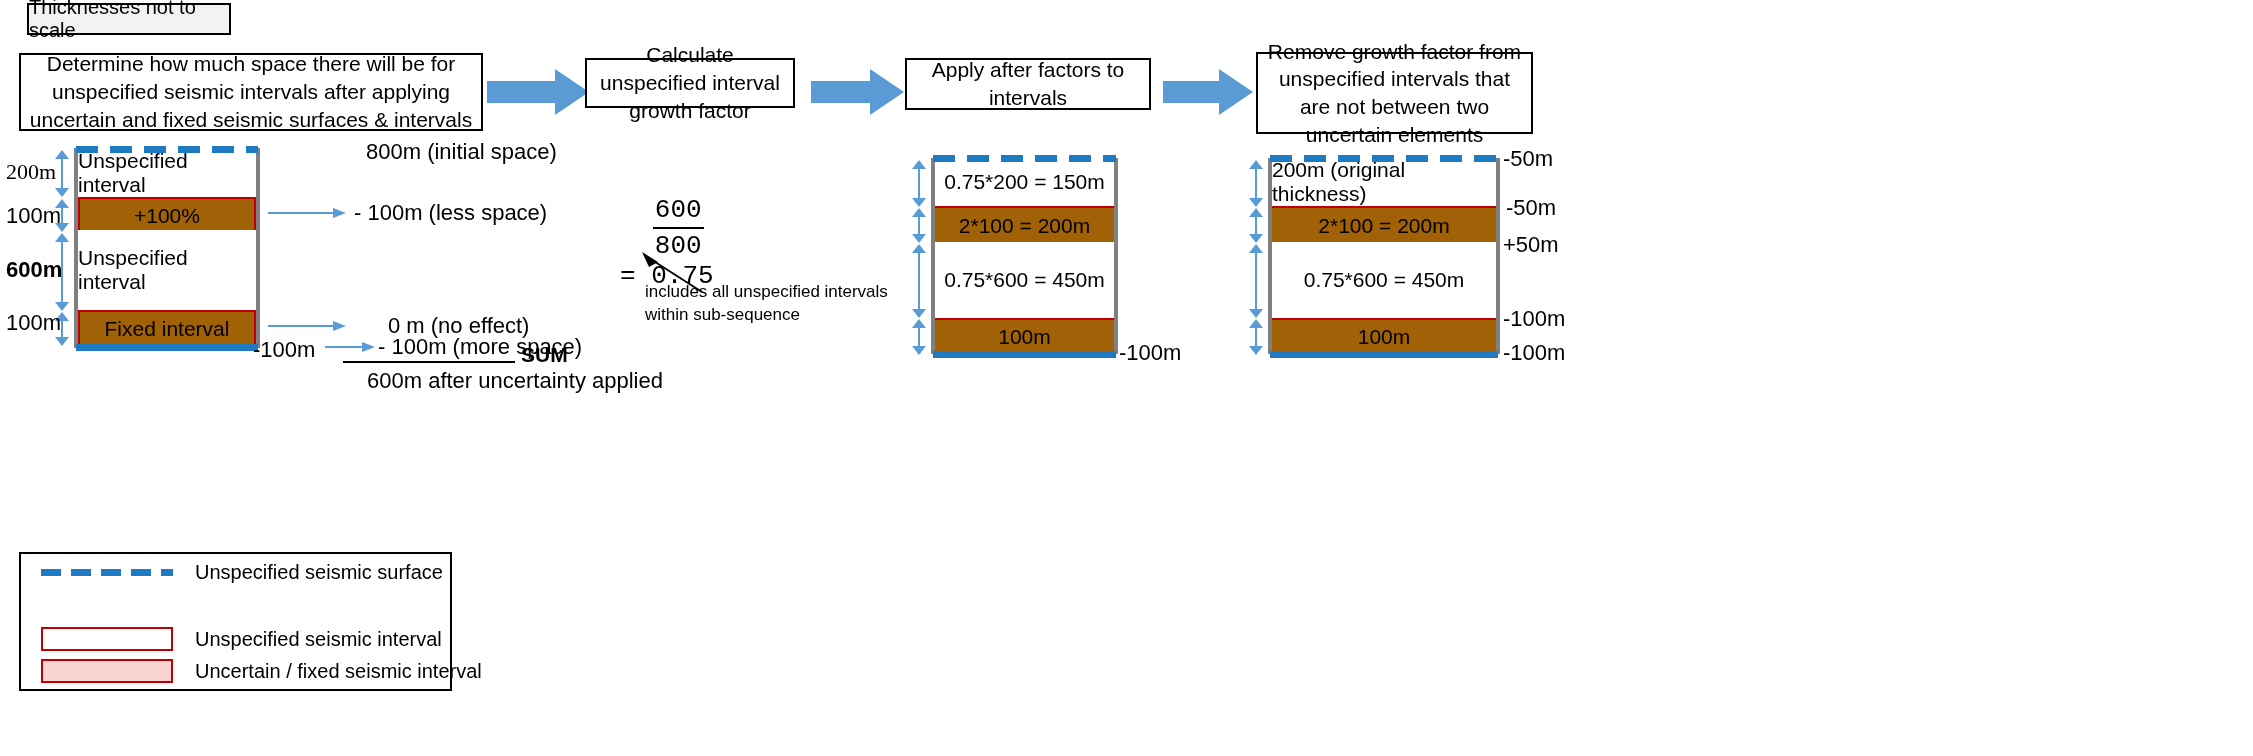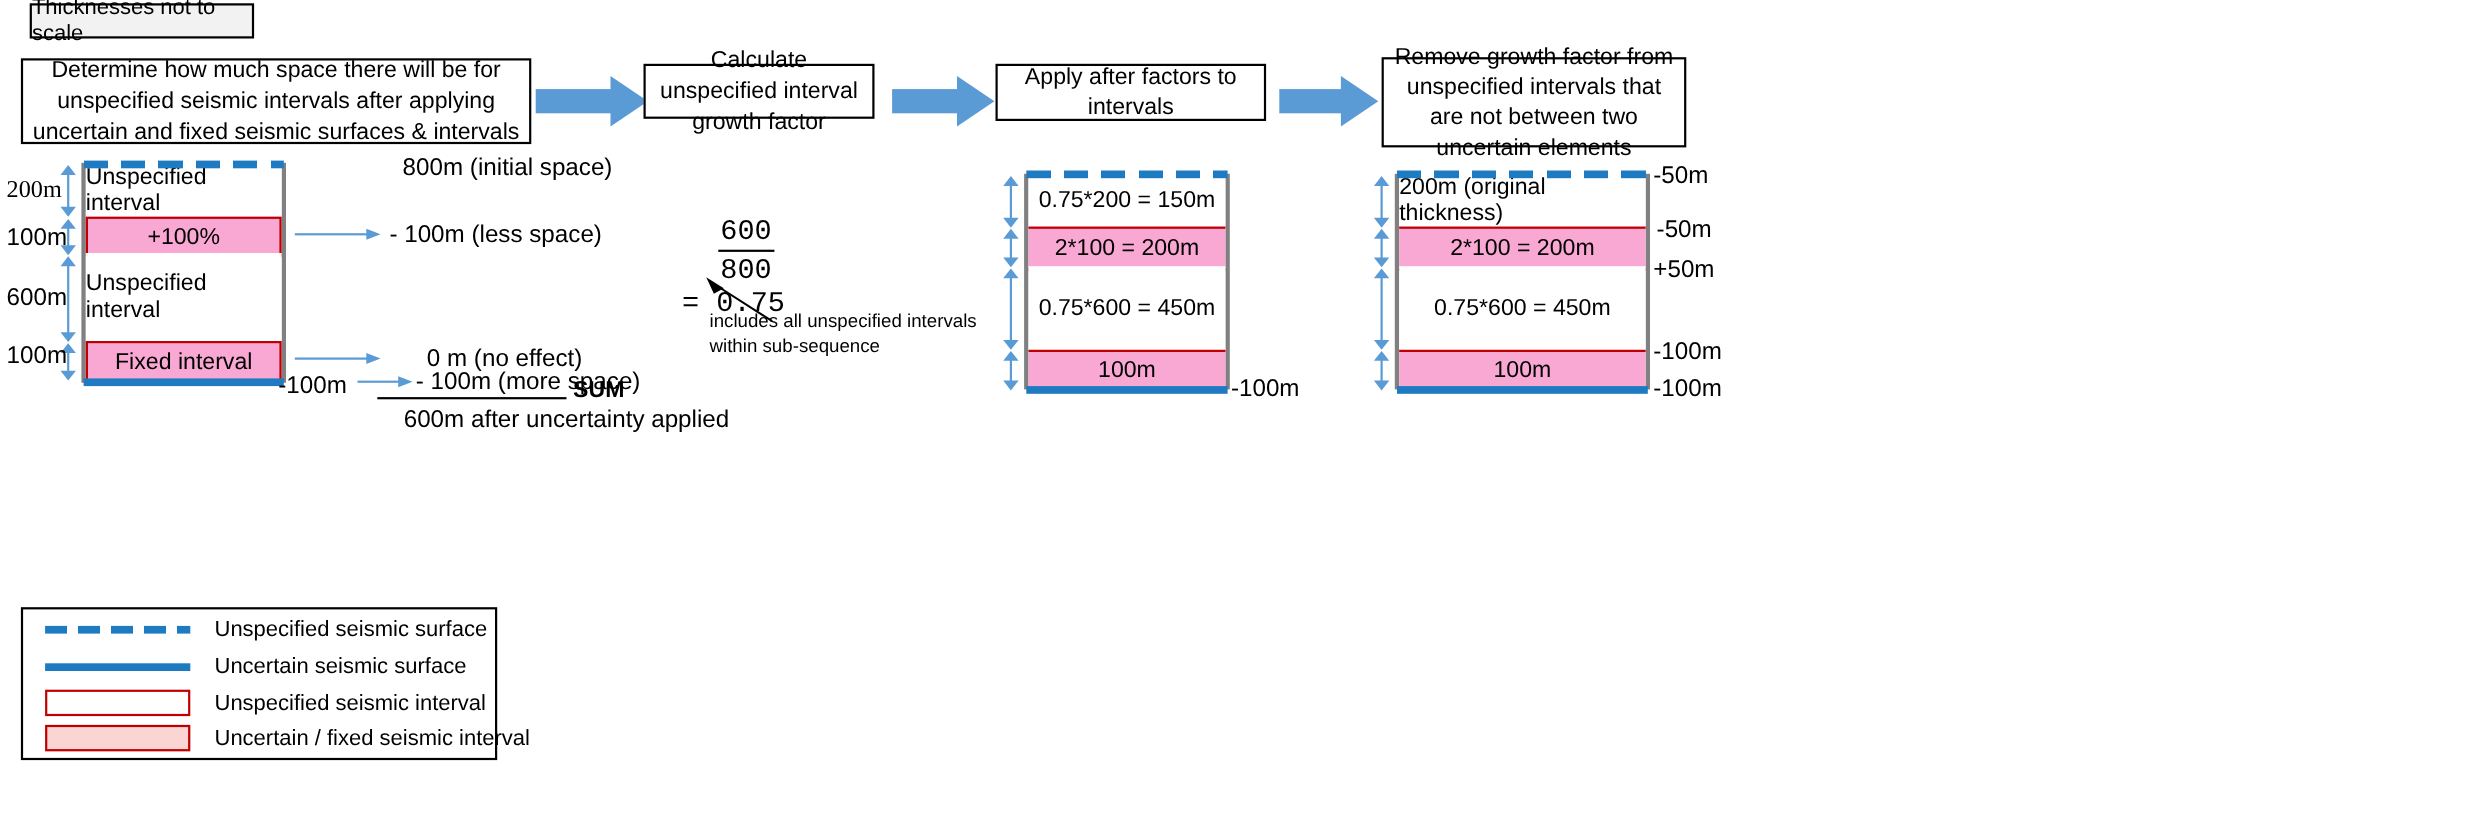--- a/index.html
+++ b/index.html
@@ -21,21 +21,21 @@
   .arrow .head{position:absolute;right:0;top:0;width:0;height:0;
                border-top:23px solid transparent;border-bottom:23px solid transparent;
                border-left:34px solid #5B9BD5;}
 
   
   .column{position:absolute;}
   .col-side{position:absolute;top:0;bottom:0;width:4px;background:#808080;}
   .col-side.l{left:0;} .col-side.r{right:0;}
   .layer{position:absolute;left:4px;right:4px;display:flex;align-items:center;
          justify-content:center;font-size:21px;background:#fff;}
-  .layer.pink{background:#f9a8d4;border-top:2.5px solid #C00000;
+  .layer.pink{background:#a16207;border-top:2.5px solid #C00000;
               border-bottom:2.5px solid #C00000;}
   .layer.pink.boxed{border-left:2.5px solid #C00000;border-right:2.5px solid #C00000;}
   .surf-dashed{position:absolute;height:7px;
       background:repeating-linear-gradient(to right,#1F7BC1 0 22px,transparent 22px 34px);}
   .surf-solid{position:absolute;height:7px;background:#1F7BC1;}
 
   
   .dim{position:absolute;width:14px;}
   .dim .line{position:absolute;left:6px;top:6px;bottom:6px;width:1.6px;background:#5B9BD5;}
   .dim .cap{position:absolute;left:0;width:0;height:0;
@@ -157,21 +157,21 @@
   <div class="cap dn"></div>
 </div>
 <div class="dim" style="left:55px;top:312px;height:34px;">
   <div class="cap up"></div>
   <div class="line"></div>
   <div class="cap dn"></div>
 </div>
 
 <div class="dimlabel" style="left:6px;top:159px;font-family:Liberation Serif, serif;">200m</div>
 <div class="dimlabel" style="left:6px;top:203px;">100m</div>
-<div class="dimlabel" style="left:6px;top:257px;">600m</div>
+<div class="dimlabel" style="left:6px;top:257px;font-weight:bold;">600m</div>
 <div class="dimlabel" style="left:6px;top:310px;">100m</div>
 
 <div class="txt" style="left:366px;top:139px;">800m (initial space)</div>
 
 <div class="thin-arrow" style="left:268px;top:208px;width:78px;">
   <div class="ln"></div>
   <div class="hd"></div>
 </div>
 <div class="txt" style="left:354px;top:200px;">- 100m (less space)</div>
 
@@ -302,26 +302,20 @@
 <div class="txt" style="left:1503px;top:306px;">-100m</div>
 <div class="txt" style="left:1503px;top:340px;">-100m</div>
 
 <div class="legend" style="left:19px;top:552px;width:429px;height:135px;">
   <div class="legend-row" style="top:3px;">
     <span class="legend-swatch">
         <span class="sw-dashed"></span>
       </span>
     <span class="legend-label">Unspecified seismic surface</span>
   </div>
-  <div class="legend-row" style="top:37px;">
-    <span class="legend-swatch">
-        <span class="sw-solid"></span>
-      </span>
-    <span class="legend-label">Uncertain seismic surface</span>
-  </div>
   <div class="legend-row" style="top:70px;">
     <span class="legend-swatch">
         <span class="sw-openrect"></span>
       </span>
     <span class="legend-label">Unspecified seismic interval</span>
   </div>
   <div class="legend-row" style="top:102px;">
     <span class="legend-swatch">
         <span class="sw-fillrect"></span>
       </span>

